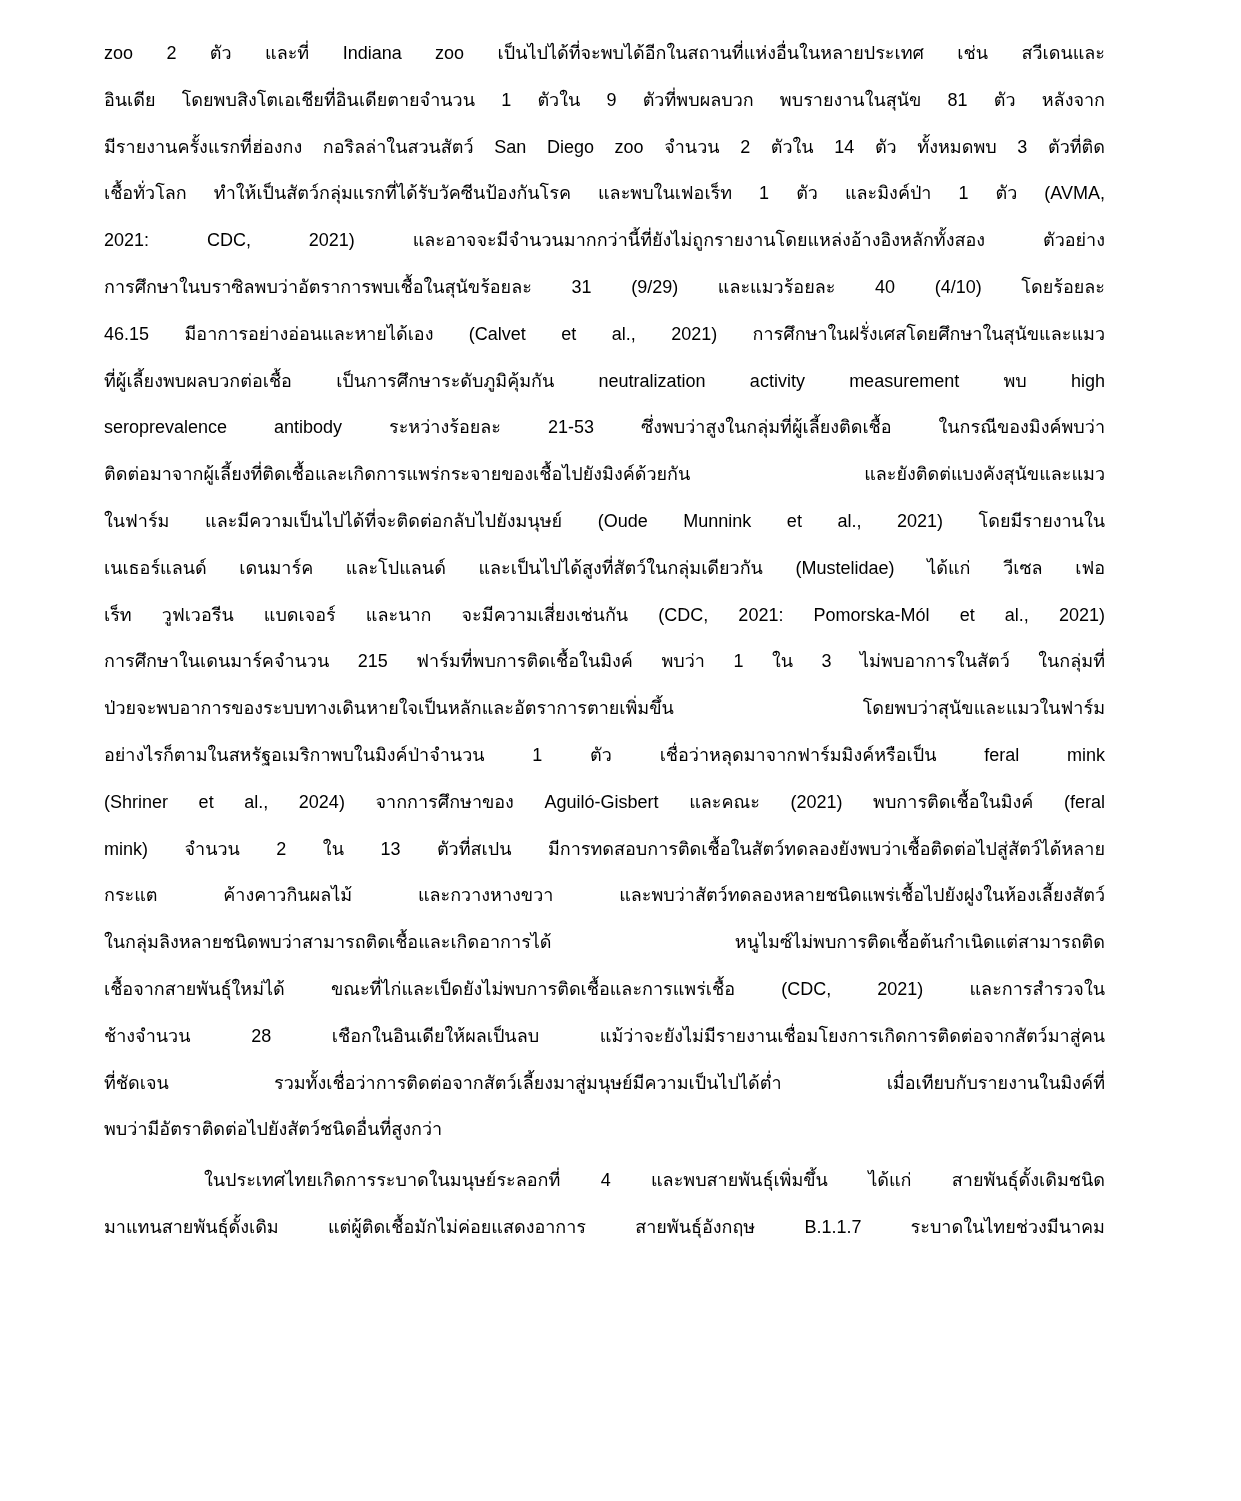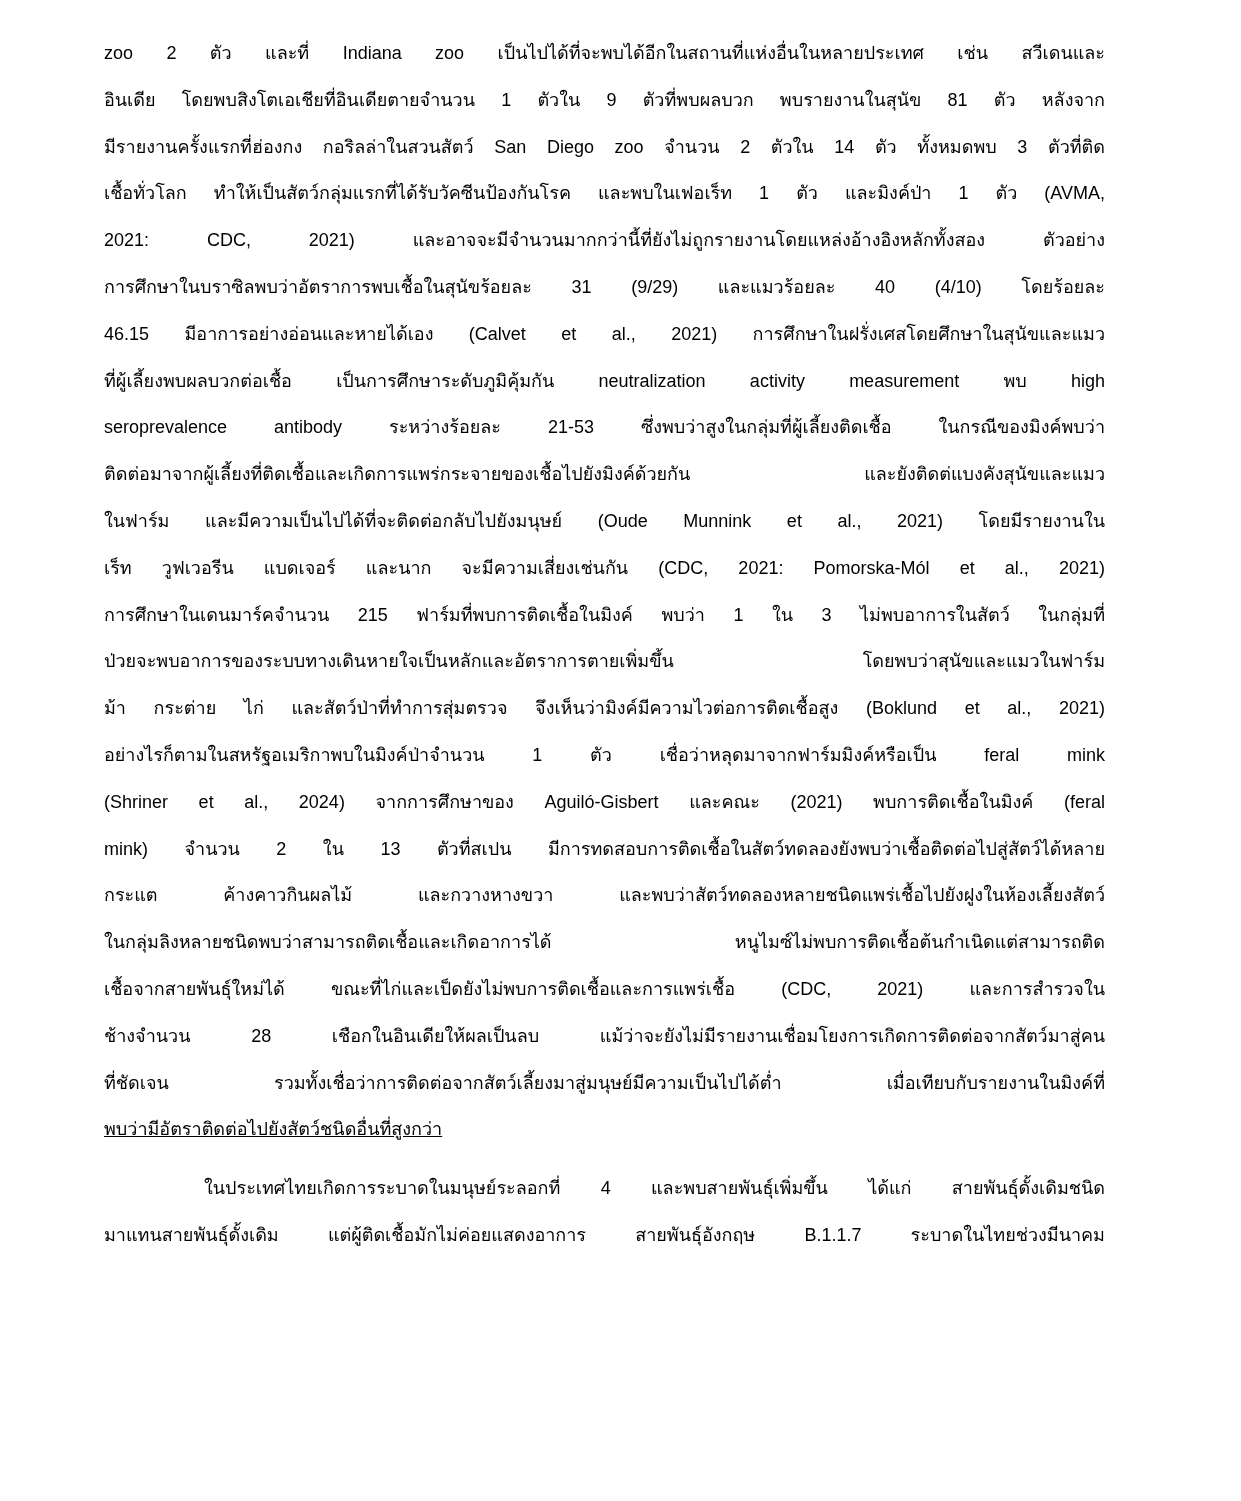--- a/index.html
+++ b/index.html
@@ -17,33 +17,32 @@
     position: absolute;
     left: 104px;
     top: 30px;
     width: 1001px;
     color: #000000;
     font-family: "Liberation Sans", "DejaVu Sans", sans-serif;
     font-size: 18px;
     line-height: 46.8px;
   }
   .paragraph { margin: 0; padding: 0; }
-  .paragraph.p2 { margin-top: 12px; }
+  .paragraph.p2 { margin-top: 4px; }
   .line {
     text-align: justify;
     text-align-last: justify;
     -moz-text-align-last: justify;
     white-space: normal;
     height: 46.8px;
     overflow: visible;
   }
   .line.no-justify {
     text-align: right;
     text-align-last: left;
-    text-decoration: underline;
     -moz-text-align-last: left;
   }
   .line.indent { text-indent: 100px; }
 </style>
 </head>
 <body>
 
 <div class="page">
 
   <div class="paragraph">
@@ -51,24 +50,24 @@
     <div class="line">อินเดีย โดยพบสิงโตเอเชียที่อินเดียตายจำนวน 1 ตัวใน 9 ตัวที่พบผลบวก พบรายงานในสุนัข 81 ตัว หลังจาก</div>
     <div class="line">มีรายงานครั้งแรกที่ฮ่องกง กอริลล่าในสวนสัตว์ San Diego zoo จำนวน 2 ตัวใน 14 ตัว ทั้งหมดพบ 3 ตัวที่ติด</div>
     <div class="line">เชื้อทั่วโลก ทำให้เป็นสัตว์กลุ่มแรกที่ได้รับวัคซีนป้องกันโรค และพบในเฟอเร็ท 1 ตัว และมิงค์ป่า 1 ตัว (AVMA,</div>
     <div class="line">2021: CDC, 2021) และอาจจะมีจำนวนมากกว่านี้ที่ยังไม่ถูกรายงานโดยแหล่งอ้างอิงหลักทั้งสอง ตัวอย่าง</div>
     <div class="line">การศึกษาในบราซิลพบว่าอัตราการพบเชื้อในสุนัขร้อยละ 31 (9/29) และแมวร้อยละ 40 (4/10) โดยร้อยละ</div>
     <div class="line">46.15 มีอาการอย่างอ่อนและหายได้เอง (Calvet et al., 2021) การศึกษาในฝรั่งเศสโดยศึกษาในสุนัขและแมว</div>
     <div class="line">ที่ผู้เลี้ยงพบผลบวกต่อเชื้อ เป็นการศึกษาระดับภูมิคุ้มกัน neutralization activity measurement พบ high</div>
     <div class="line">seroprevalence antibody ระหว่างร้อยละ 21-53 ซึ่งพบว่าสูงในกลุ่มที่ผู้เลี้ยงติดเชื้อ ในกรณีของมิงค์พบว่า</div>
     <div class="line">ติดต่อมาจากผู้เลี้ยงที่ติดเชื้อและเกิดการแพร่กระจายของเชื้อไปยังมิงค์ด้วยกัน และยังติดต่แบงคังสุนัขและแมว</div>
     <div class="line">ในฟาร์ม และมีความเป็นไปได้ที่จะติดต่อกลับไปยังมนุษย์ (Oude Munnink et al., 2021) โดยมีรายงานใน</div>
+    <div class="line">เนเธอร์แลนด์ เดนมาร์ค และโปแลนด์ และเป็นไปได้สูงที่สัตว์ในกลุ่มเดียวกัน (Mustelidae) ได้แก่ วีเซล เฟอ</div>
     <div class="line">เร็ท วูฟเวอรีน แบดเจอร์ และนาก จะมีความเสี่ยงเช่นกัน (CDC, 2021: Pomorska-Mól et al., 2021)</div>
     <div class="line">การศึกษาในเดนมาร์คจำนวน 215 ฟาร์มที่พบการติดเชื้อในมิงค์ พบว่า 1 ใน 3 ไม่พบอาการในสัตว์ ในกลุ่มที่</div>
     <div class="line">ป่วยจะพบอาการของระบบทางเดินหายใจเป็นหลักและอัตราการตายเพิ่มขึ้น โดยพบว่าสุนัขและแมวในฟาร์ม</div>
-    <div class="line">ม้า กระต่าย ไก่ และสัตว์ป่าที่ทำการสุ่มตรวจ จึงเห็นว่ามิงค์มีความไวต่อการติดเชื้อสูง (Boklund et al., 2021)</div>
     <div class="line">อย่างไรก็ตามในสหรัฐอเมริกาพบในมิงค์ป่าจำนวน 1 ตัว เชื่อว่าหลุดมาจากฟาร์มมิงค์หรือเป็น feral mink</div>
     <div class="line">(Shriner et al., 2024) จากการศึกษาของ Aguiló-Gisbert และคณะ (2021) พบการติดเชื้อในมิงค์ (feral</div>
     <div class="line">mink) จำนวน 2 ใน 13 ตัวที่สเปน มีการทดสอบการติดเชื้อในสัตว์ทดลองยังพบว่าเชื้อติดต่อไปสู่สัตว์ได้หลาย</div>
     <div class="line">กระแต ค้างคาวกินผลไม้ และกวางหางขวา และพบว่าสัตว์ทดลองหลายชนิดแพร่เชื้อไปยังฝูงในห้องเลี้ยงสัตว์</div>
     <div class="line">ในกลุ่มลิงหลายชนิดพบว่าสามารถติดเชื้อและเกิดอาการได้ หนูไมซ์ไม่พบการติดเชื้อต้นกำเนิดแต่สามารถติด</div>
     <div class="line">เชื้อจากสายพันธุ์ใหม่ได้ ขณะที่ไก่และเป็ดยังไม่พบการติดเชื้อและการแพร่เชื้อ (CDC, 2021) และการสำรวจใน</div>
     <div class="line">ช้างจำนวน 28 เชือกในอินเดียให้ผลเป็นลบ แม้ว่าจะยังไม่มีรายงานเชื่อมโยงการเกิดการติดต่อจากสัตว์มาสู่คน</div>
     <div class="line">ที่ชัดเจน รวมทั้งเชื่อว่าการติดต่อจากสัตว์เลี้ยงมาสู่มนุษย์มีความเป็นไปได้ต่ำ เมื่อเทียบกับรายงานในมิงค์ที่</div>
     <div class="line no-justify">พบว่ามีอัตราติดต่อไปยังสัตว์ชนิดอื่นที่สูงกว่า</div>
   </div>

